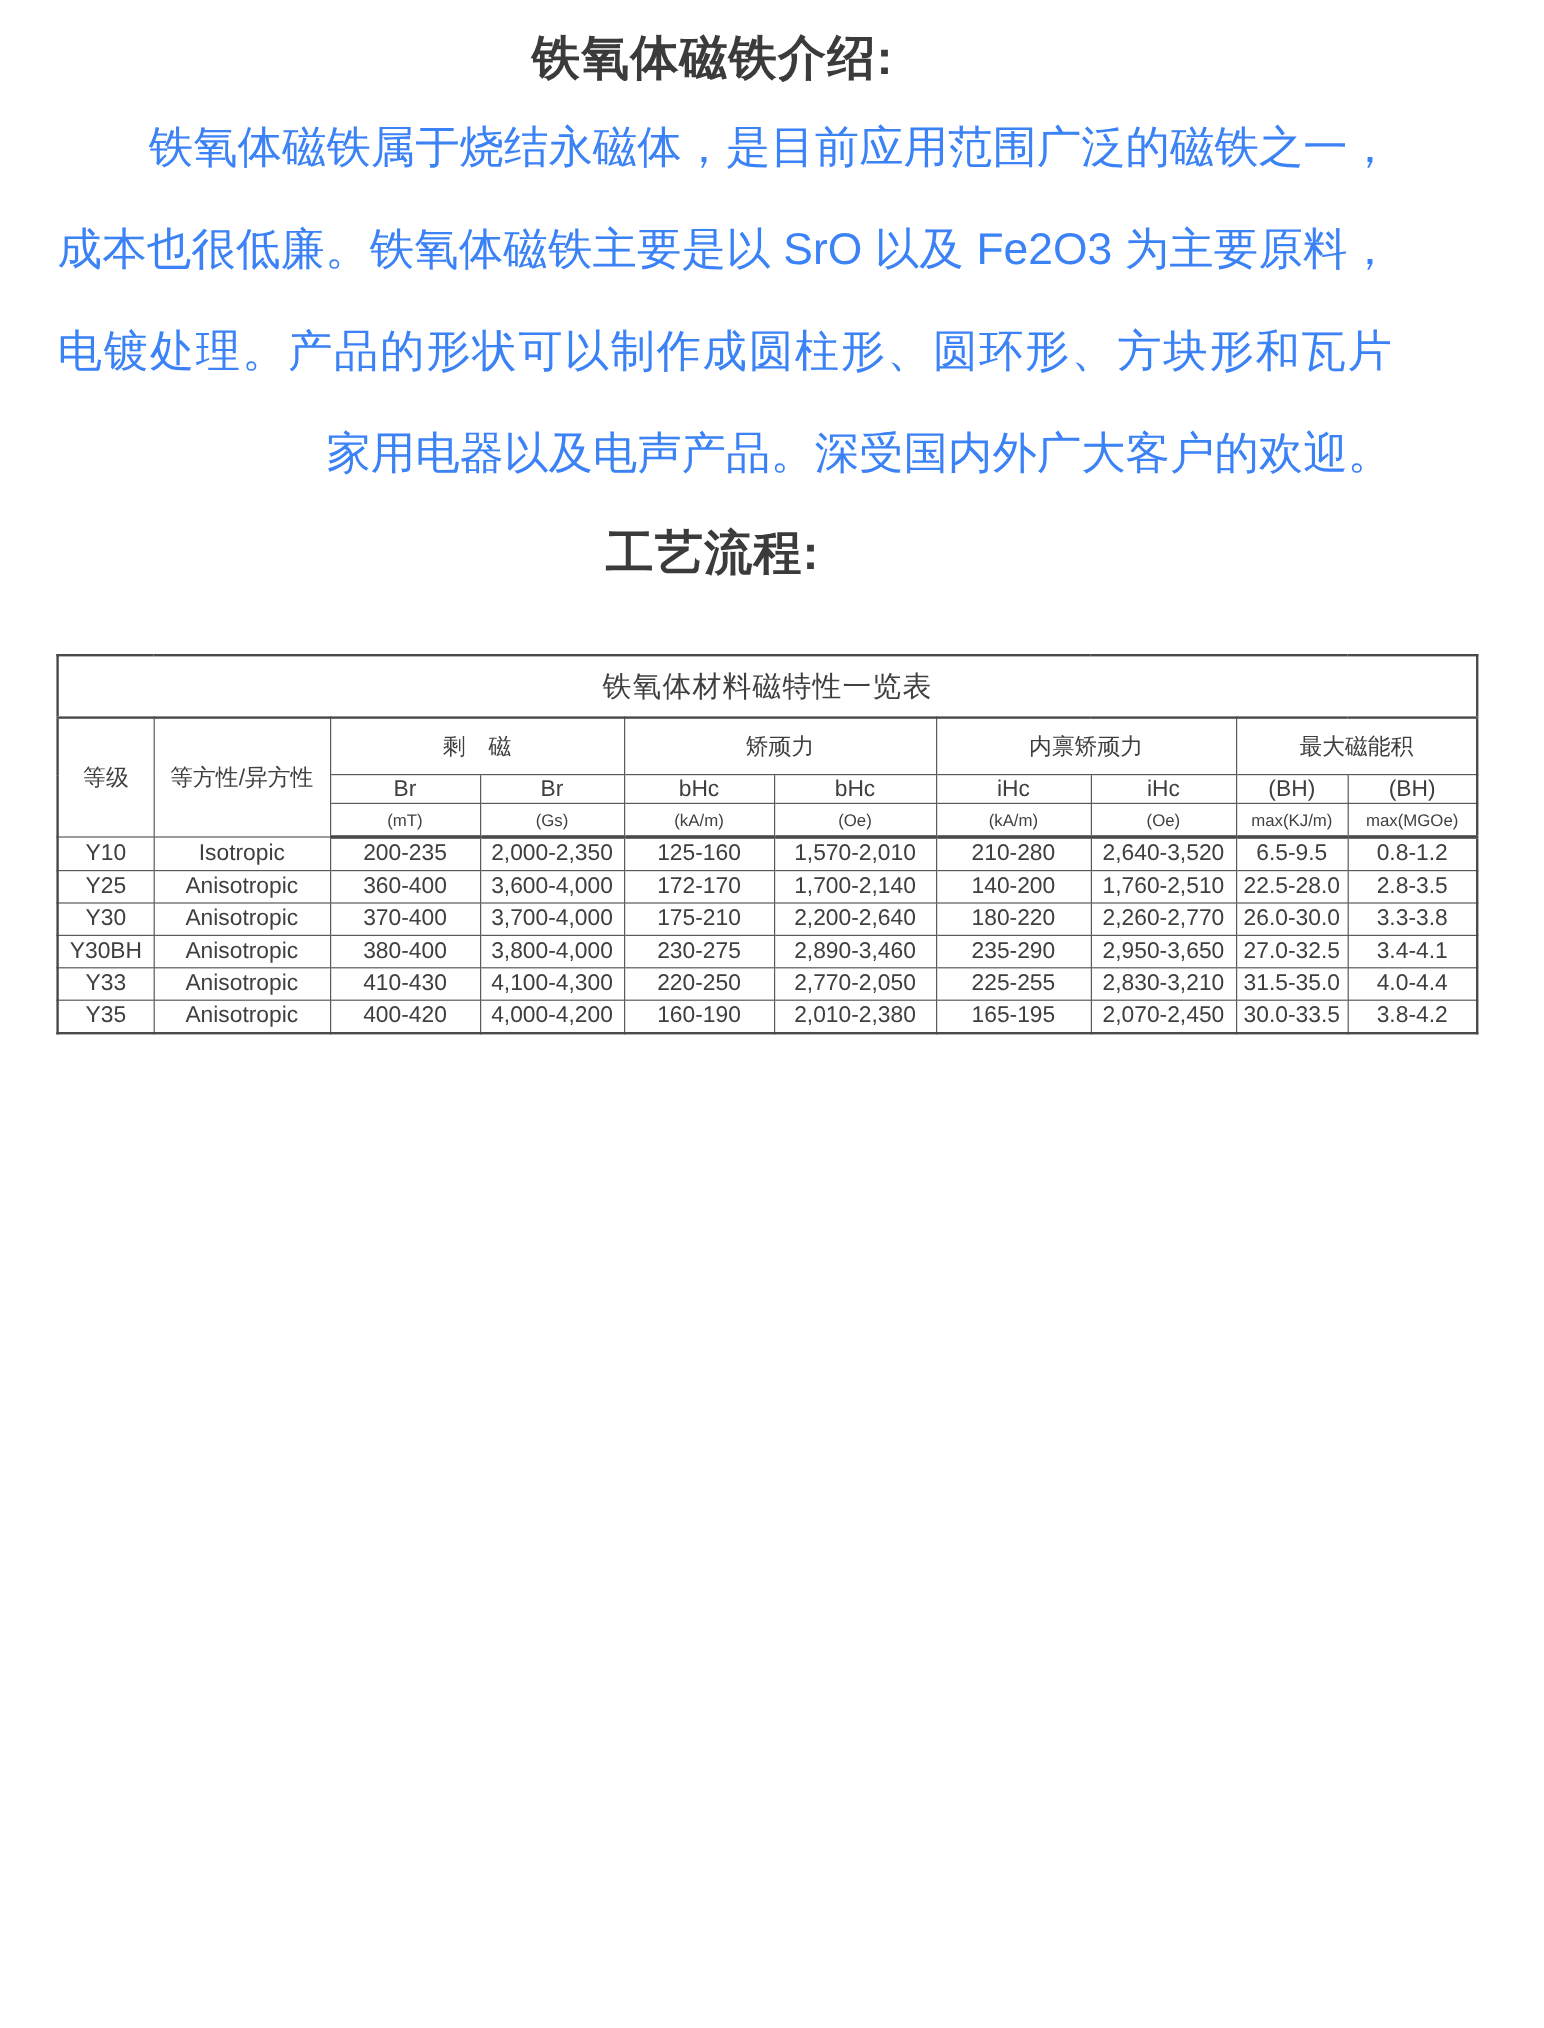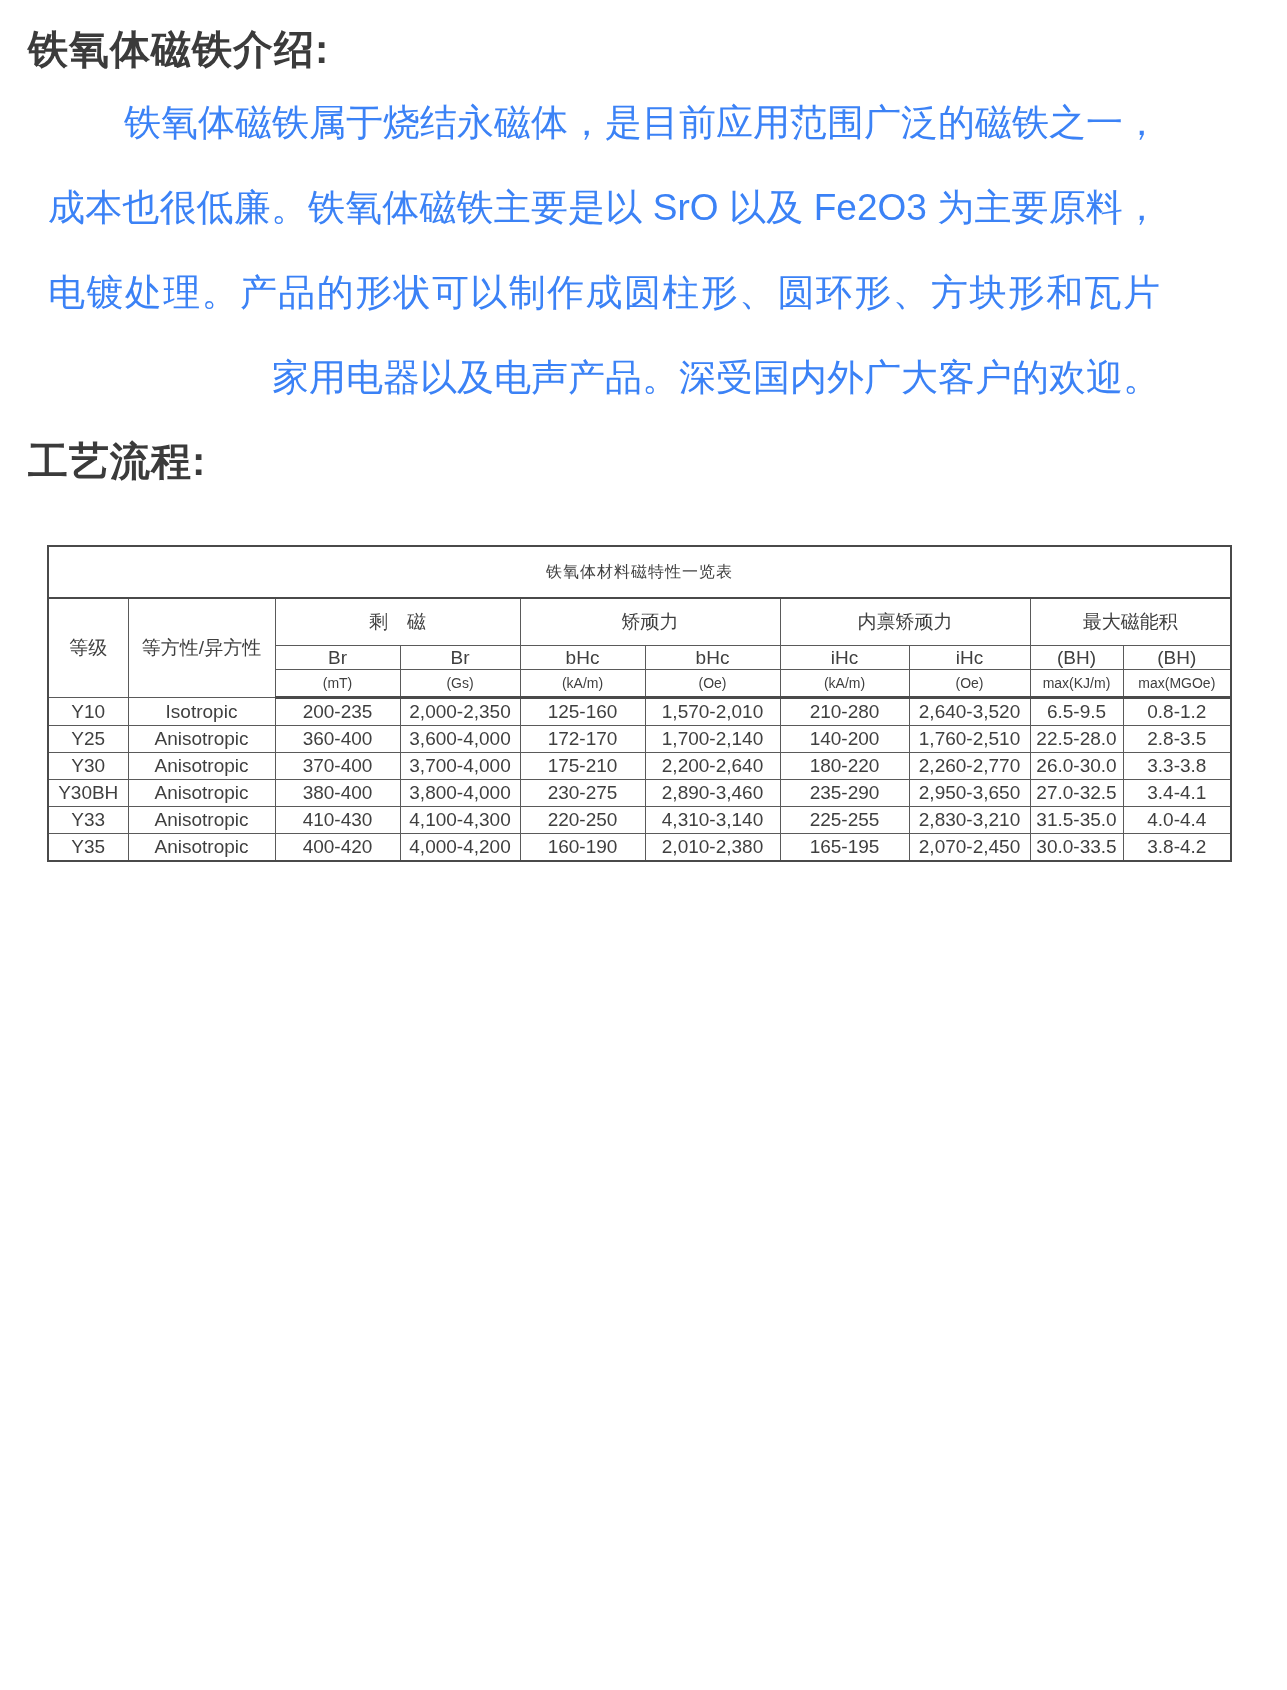--- a/index.html
+++ b/index.html
@@ -15,20 +15,21 @@
     margin-left: 28px;
     padding-top: 18px;
     width: 1132px;
   }
   .h-bold {
     font-size: 40px;
     font-weight: bold;
     color: #3b3b3b;
     line-height: 62px;
     letter-spacing: 1px;
+    text-align: center;
   }
   .h-process { margin-top: 10px; }
   .jline, .lline {
     font-size: 37px;
     color: #3b82f6;
     line-height: 85px;
     height: 85px;
     overflow: hidden;
     white-space: nowrap;
     margin-left: 20px;
@@ -54,21 +55,21 @@
   table.props td {
     border: 1px solid #5a5a5a;
     text-align: center;
     vertical-align: middle;
     padding: 0;
     font-size: 19px;
     overflow: hidden;
   }
   tr.title-row td {
     height: 50px;
-    font-size: 16px;
+    font-size: 24px;
     letter-spacing: 1px;
     border-bottom: 2px solid #4a4a4a;
   }
   tr.group-row td { height: 46px; margin-left: 36px; }
   td.group-cell { border-bottom: 3px solid #4a4a4a; }
   tr.symbol-row td { height: 23px; }
   tr.unit-row td { height: 26px; font-size: 14px; border-bottom: 3px solid #4a4a4a; }
   tbody tr td { height: 26px; }
 </style>
 </head>
@@ -186,21 +187,21 @@
           <td>2,950-3,650</td>
           <td>27.0-32.5</td>
           <td>3.4-4.1</td>
         </tr>
         <tr>
           <td>Y33</td>
           <td>Anisotropic</td>
           <td>410-430</td>
           <td>4,100-4,300</td>
           <td>220-250</td>
-          <td>4,310-3,140</td>
+          <td>2,770-2,050</td>
           <td>225-255</td>
           <td>2,830-3,210</td>
           <td>31.5-35.0</td>
           <td>4.0-4.4</td>
         </tr>
         <tr>
           <td>Y35</td>
           <td>Anisotropic</td>
           <td>400-420</td>
           <td>4,000-4,200</td>

